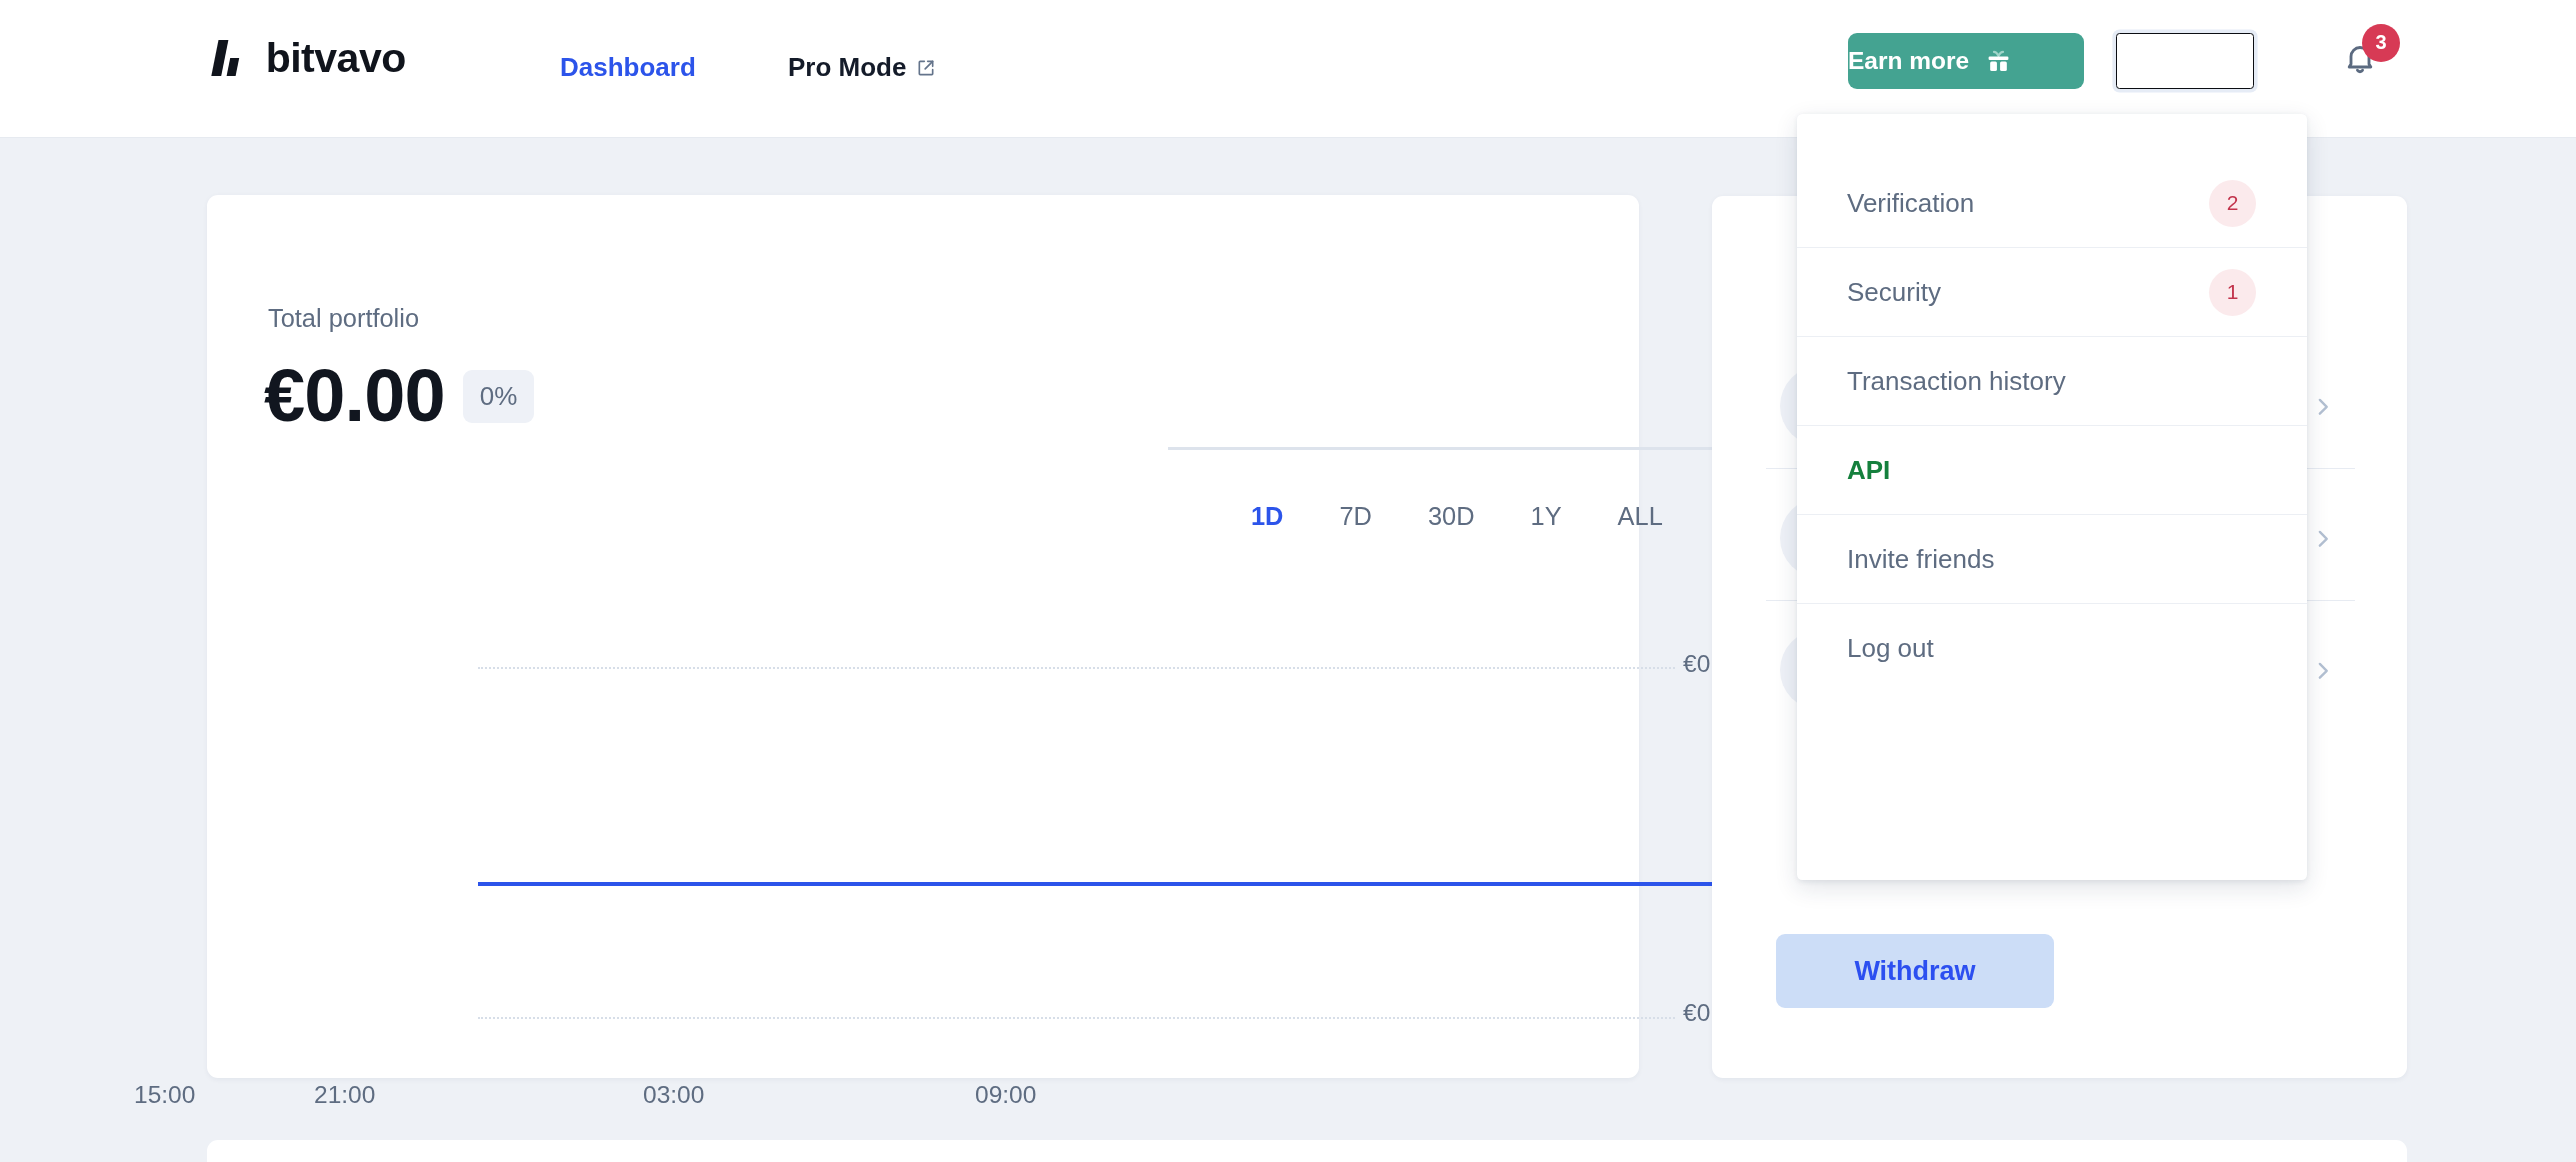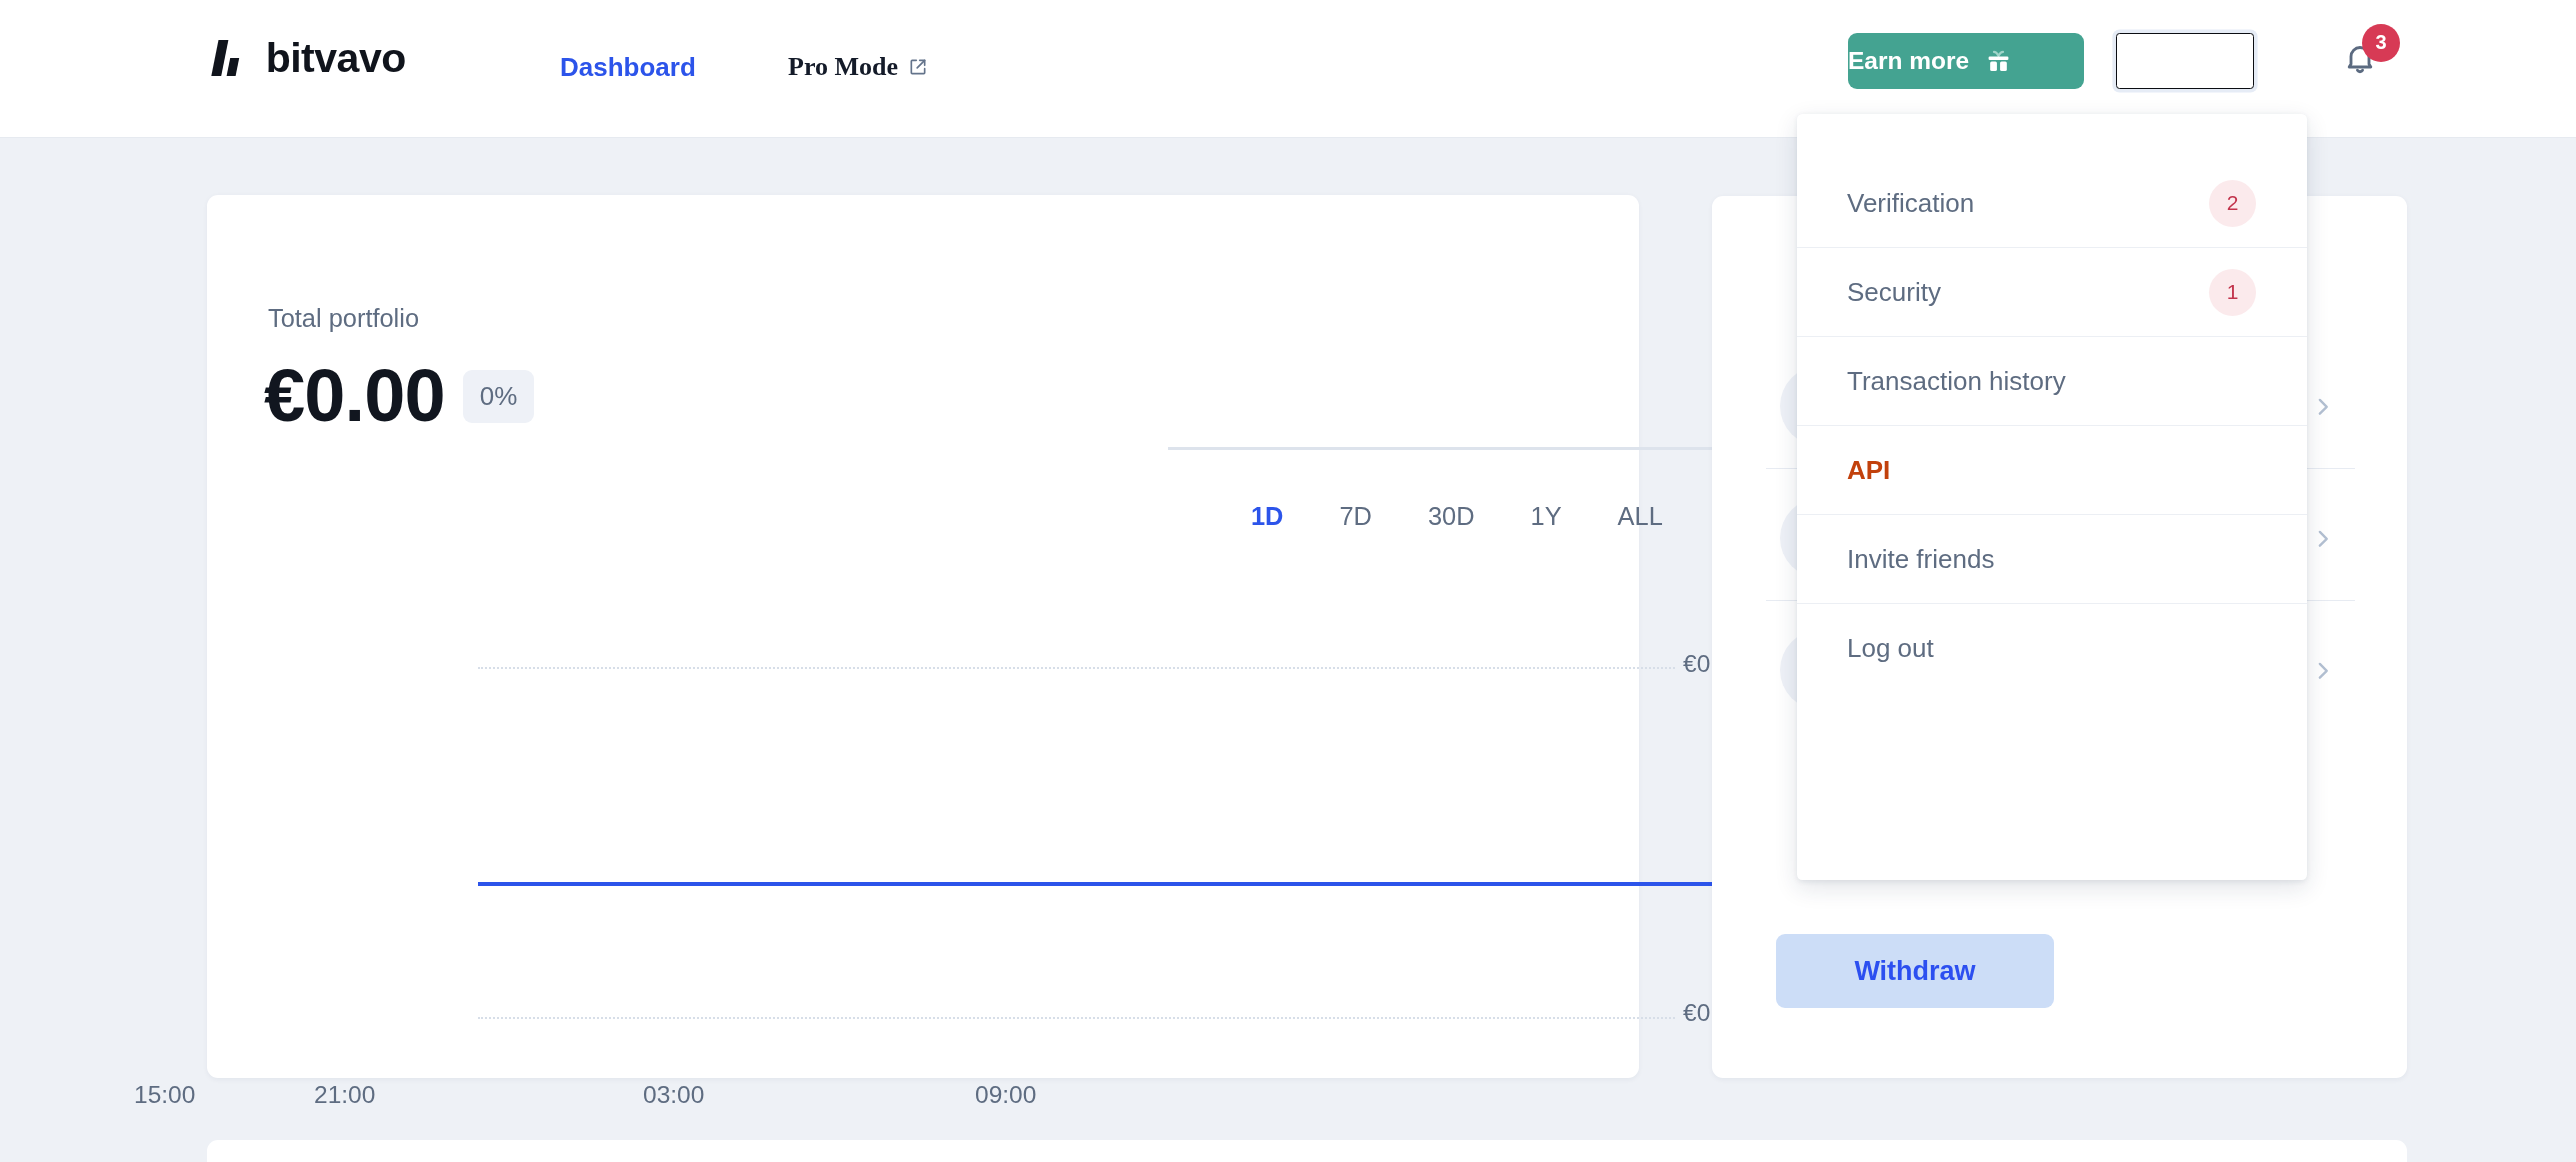--- a/index.html
+++ b/index.html
@@ -31,21 +31,20 @@
   .nav-dashboard {
     position: absolute; left: 560px; top: 52px;
     font-size: 26px; font-weight: 700; color: #2c54ea;
     cursor: pointer; white-space: nowrap;
   }
   .nav-promode {
     position: absolute; left: 788px; top: 52px;
     font-size: 26px; font-weight: 700; color: #141b29;
     cursor: pointer; display: flex; align-items: center; gap: 10px;
     white-space: nowrap;
-    font-family: Liberation Serif, serif;
   }
   .ext-ic { width: 20px; height: 20px; display: block; }
 
   .earn-btn {
     position: absolute; left: 1848px; top: 33px;
     width: 236px; height: 56px;
     background: #44a391; border-radius: 9px;
     display: flex; align-items: center; gap: 15.4px;
     cursor: pointer; border: none;
   }
@@ -212,21 +211,21 @@
   .dd-item {
     position: relative; height: 89px; width: 510px;
     display: flex; align-items: center;
     padding: 0 51px 0 50px;
     cursor: pointer;
     border-bottom: 0.9px solid #eceff4;
   }
   .dd-item:first-child { margin-top: 45px; }
   .dd-item:last-child { border-bottom: none; }
   .dd-label { font-size: 26px; color: #5e6c81; white-space: nowrap; }
-  .dd-item.accent .dd-label { color: #c2410c; font-weight: 700; }
+  .dd-item.accent .dd-label { color: #15803d; font-weight: 700; }
   .dd-badge {
     margin-left: auto;
     width: 47px; height: 47px; border-radius: 50%;
     background: #fbeaec; color: #c2344c;
     font-size: 21px; display: flex; align-items: center; justify-content: center;
   }
   .dd-ext { margin-left: auto; width: 23.6px; height: 23.6px; display: block; color: #6a7788; }
 </style>
 </head>
 <body>

